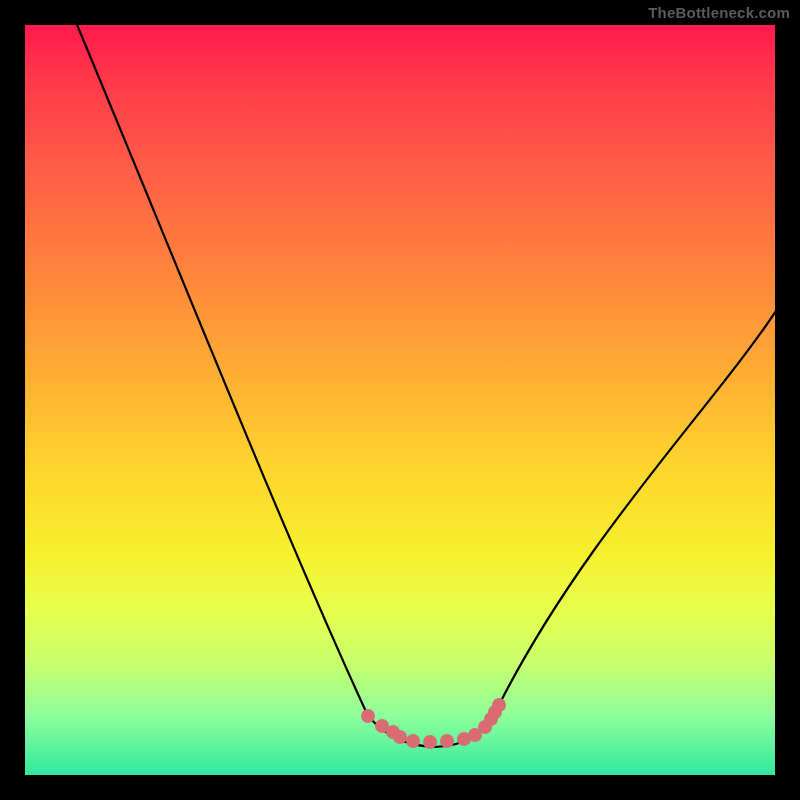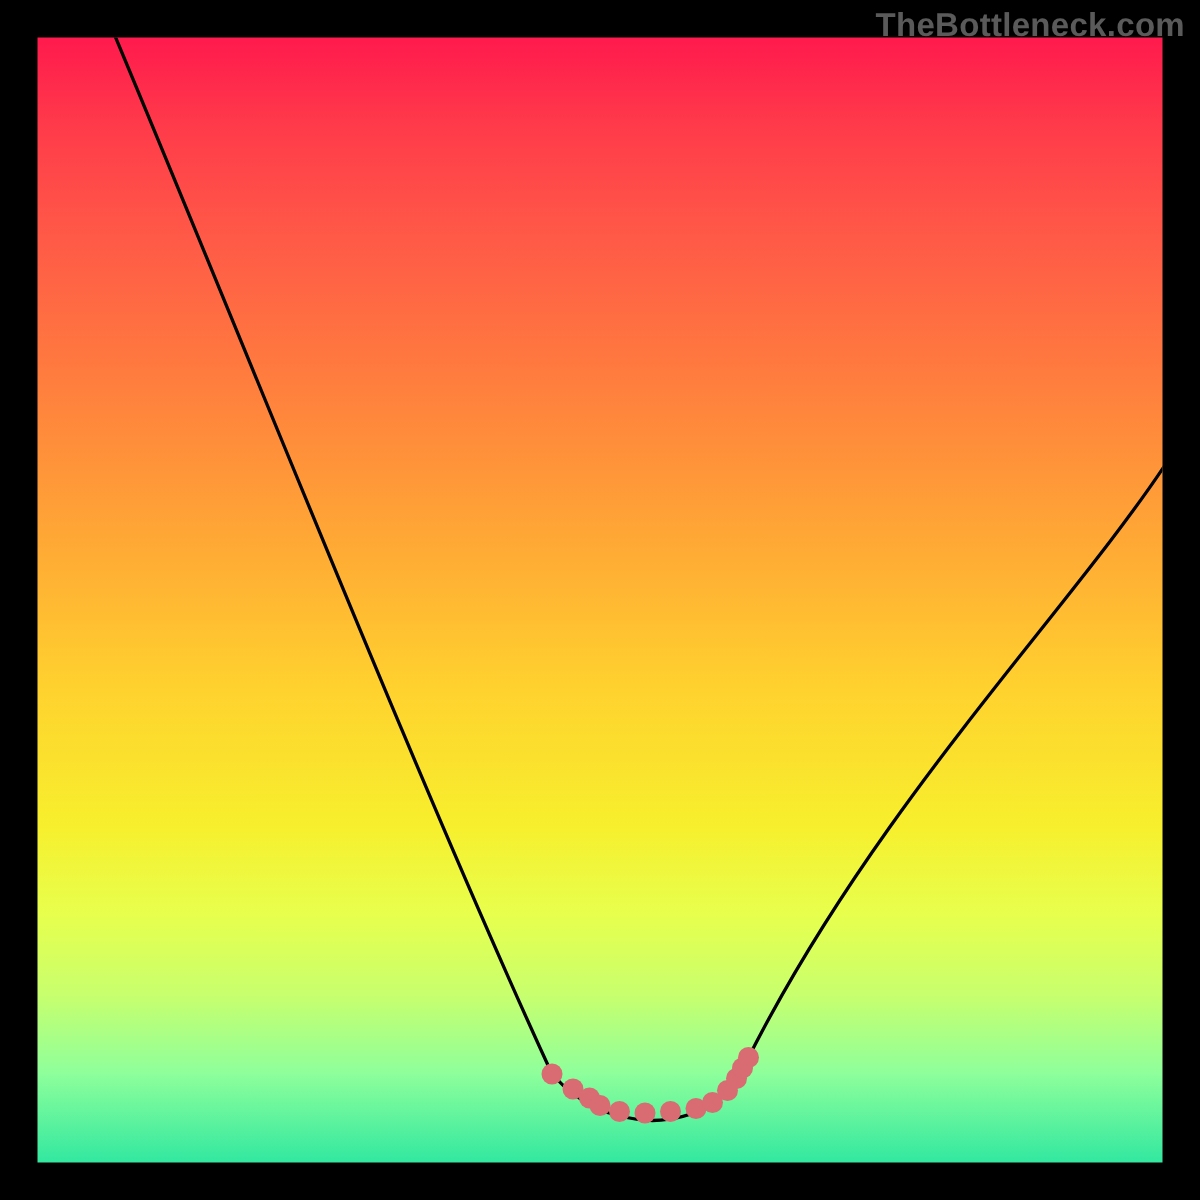--- a/index.html
+++ b/index.html
@@ -27,21 +27,21 @@
       #e7ff4d 78%,
       #c8ff6d 85%,
       #8fff9b 92%,
       #32e8a0 100%);
   }
   .watermark {
     position: absolute;
     top: 4px;
     right: 10px;
     font-family: Arial, Helvetica, sans-serif;
-    font-size: 22px;
+    font-size: 15px;
     font-weight: bold;
     color: #5a5a5a;
     z-index: 5;
     letter-spacing: 0.2px;
   }
   svg.curve {
     position: absolute;
     left: 0;
     top: 0;
     width: 750px;

